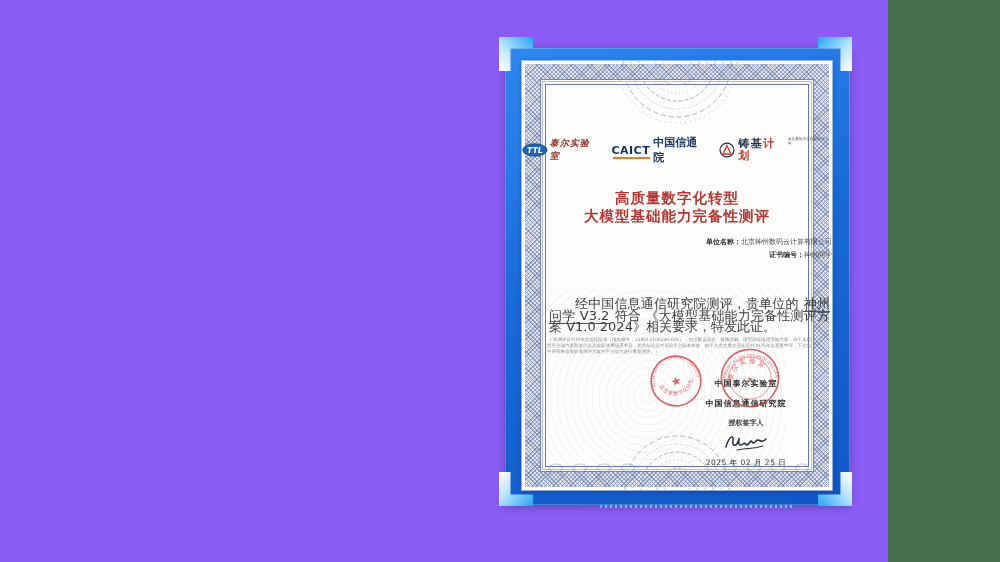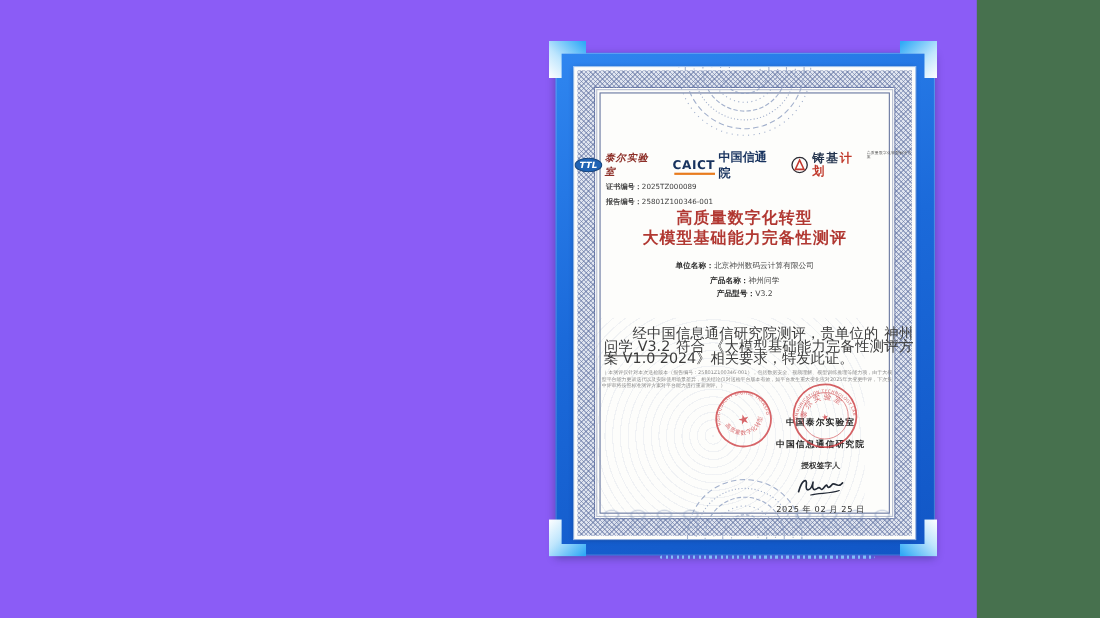--- a/index.html
+++ b/index.html
@@ -66,21 +66,21 @@
   .zhuji-dark { color:#25354f; } .zhuji-red { color:#c0392b; }
   .zhuji-tagline { font-size:3.5px; color:#555; letter-spacing:.2px; }
 
   .numbers { position:absolute; left:29px; top:103px; font-size:6.5px; color:#3c3c3c; line-height:12.5px; z-index:3; }
   .numbers .lbl { font-weight:bold; color:#444; }
 
   .title { position:absolute; width:100%; text-align:center; color:#b13832; font-weight:bold;
            font-size:14.5px; letter-spacing:1px; z-index:3; }
   .title.l1 { top:128px; } .title.l2 { top:146px; }
 
-  .fields { position:absolute; left:0; top:175px; width:100%; text-align:center; font-size:7px;
+  .fields { position:absolute; left:0; top:175px; width:100%; text-align:right; font-size:7px;
             line-height:12.6px; color:#4a4a4a; z-index:3; }
   .fields .lbl { font-weight:bold; color:#2e2e2e; }
 
   .bodytext { position:absolute; left:27px; top:237px; width:281px; font-size:13px; line-height:11.5px;
               color:#3b3b3b; text-align:justify; text-indent:2em; z-index:3; }
   .bodytext .uline { border-bottom:1px solid #555; padding:0 1px; }
   .footnote { position:absolute; left:25px; top:276px; width:264px; font-size:4.5px; line-height:5.8px;
               color:#8a8a8a; text-align:justify; z-index:2; }
 
   .issuer { position:absolute; left:160px; top:317px; width:128px; text-align:center; z-index:3; }
@@ -156,36 +156,27 @@
         </svg>
         <div class="zhuji-text">
           <div class="zhuji-row1">
             <span class="zhuji-dark">铸基</span><span class="zhuji-red">计划</span>
           </div>
           <div class="zhuji-tagline">高质量数字化转型解决方案</div>
         </div>
       </div>
     </div>
 
-    <div class="numbers">
-      <div>
-        <span class="lbl">证书编号：</span><span>2025TZ000089</span>
-      </div>
-      <div>
-        <span class="lbl">报告编号：</span><span>25801Z100346-001</span>
-      </div>
-    </div>
 
     <div class="title l1">高质量数字化转型</div>
     <div class="title l2">大模型基础能力完备性测评</div>
 
     <div class="fields">
       <div><span class="lbl">单位名称：</span><span>北京神州数码云计算有限公司</span></div>
-      <div><span class="lbl">产品名称：</span><span>神州问学</span></div>
-      <div><span class="lbl">产品型号：</span><span>V3.2</span></div>
+      <div><span class="lbl">证书编号：</span><span>神州问学</span></div>
     </div>
 
     <div class="bodytext">
       <span>经中国信息通信研究院测评，贵单位的 </span><span class="uline">神州问学 V3.2</span><span> 符合 《大模型基础能力完备性测评方案 V1.0 2024》相关要求，特发此证。</span>
     </div>
 
     <div class="footnote">（ 本测评仅针对本次送检版本（报告编号：25801Z100346-001），包括数据安全、视频理解、模型训练推理等能力项，由于大模型平台能力更新迭代以及实际使用场景差异，相关结论仅对送检平台版本有效，如平台发生重大变化应对2025年大变更申评，下次集中评审将按照标准测评方案对平台能力进行重新测评。）</div>
 
     <div class="issuer">
       <div class="issuer-line">中国泰尔实验室</div>

